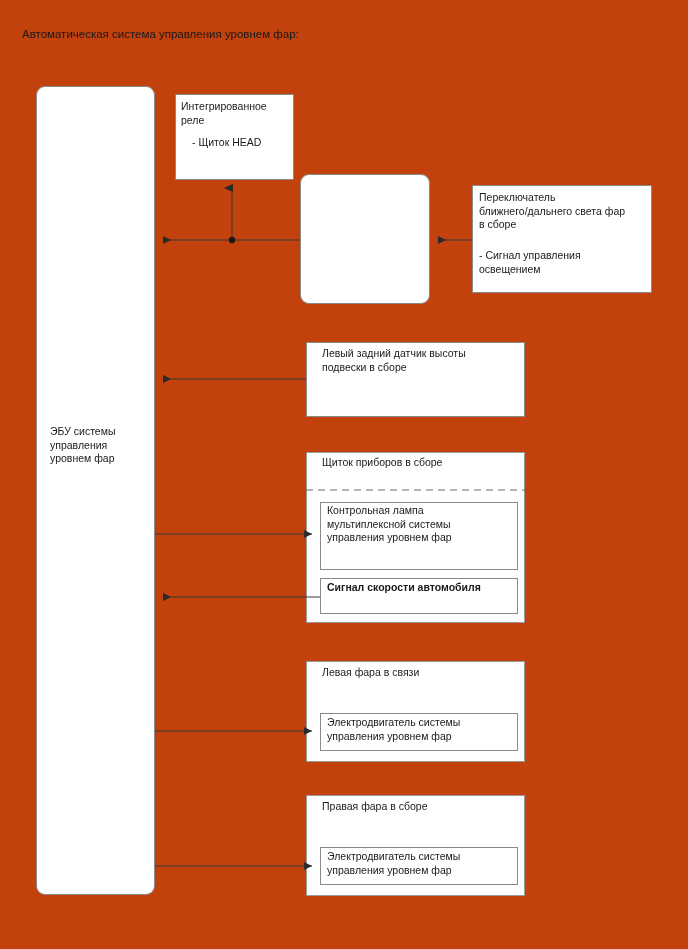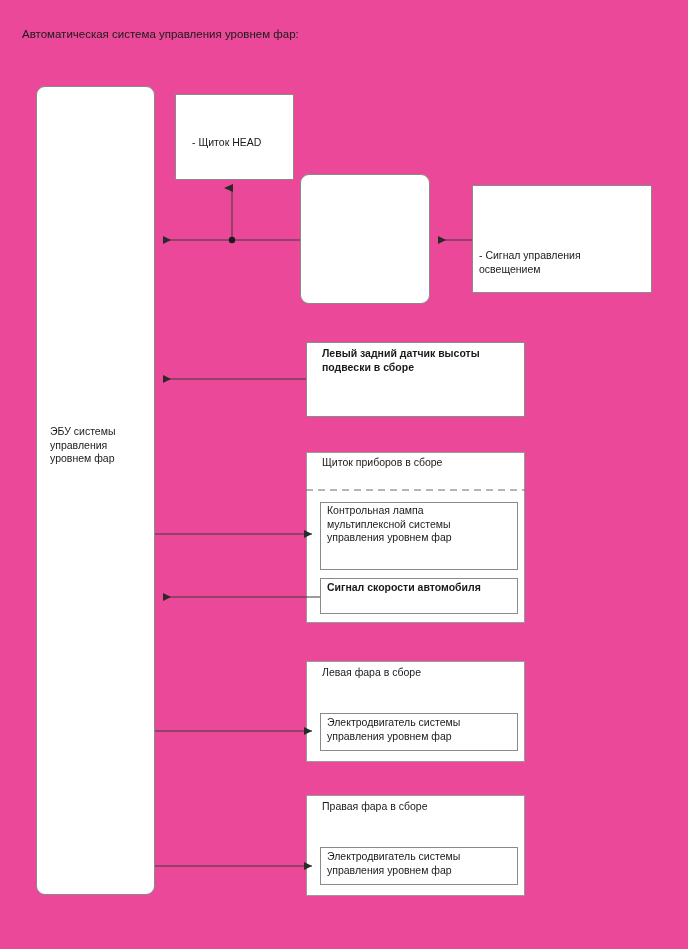--- a/index.html
+++ b/index.html
@@ -10,21 +10,21 @@
   }
   body {
     font-family: "Liberation Sans", "DejaVu Sans", sans-serif;
     color: #1a1a1a;
   }
   #page {
     position: relative;
     width: 688px;
     height: 949px;
     overflow: hidden;
-    background: #ec4899;
+    background: #c2410c;
   }
   #title {
     position: absolute;
     left: 22px;
     top: 27px;
     font-size: 11.5px;
     line-height: 14px;
     color: #1a1a1a;
     white-space: nowrap;
   }
@@ -75,45 +75,50 @@
 <div id="page">
 
   <div id="title">Автоматическая система управления уровнем фар:</div>
 
   <div class="box rounded" style="left:36px; top:86px; width:119px; height:809px;"></div>
   <div class="box-text" style="left:50px; top:425px; width:100px;">ЭБУ системы
 управления
 уровнем фар</div>
 
   <div class="box" style="left:175px; top:94px; width:119px; height:86px;"></div>
+  <div class="box-text" style="left:181px; top:100px; width:110px;">Интегрированное
+реле</div>
   <div class="sub-text" style="left:192px; top:136px; width:100px;">- Щиток HEAD</div>
 
   <div class="box rounded" style="left:300px; top:174px; width:130px; height:130px;"></div>
 
   <div class="box" style="left:472px; top:185px; width:180px; height:108px;"></div>
+  <div class="box-text" style="left:479px; top:191px; width:175px;">Переключатель
+ближнего/дальнего света фар
+в сборе</div>
   <div class="sub-text" style="left:479px; top:249px; width:170px;">- Сигнал управления
 освещением</div>
 
   <div class="box" style="left:306px; top:342px; width:219px; height:75px;"></div>
-  <div class="box-text" style="left:322px; top:347px; width:200px;font-weight:bold;">Левый задний датчик высоты
+  <div class="box-text" style="left:322px; top:347px; width:200px;">Левый задний датчик высоты
 подвески в сборе</div>
 
   <div class="box group" style="left:306px; top:452px; width:219px; height:171px;"></div>
   <div class="box-text" style="left:322px; top:456px; width:200px;">Щиток приборов в сборе</div>
 
   <div class="box inner" style="left:320px; top:502px; width:198px; height:68px;"></div>
   <div class="box-text" style="left:327px; top:504px; width:190px;">Контрольная лампа
 мультиплексной системы
 управления уровнем фар</div>
 
   <div class="box inner" style="left:320px; top:578px; width:198px; height:36px;"></div>
   <div class="box-text" style="left:327px; top:581px; width:190px;font-weight:bold;">Сигнал скорости автомобиля</div>
 
   <div class="box group" style="left:306px; top:661px; width:219px; height:101px;"></div>
-  <div class="box-text" style="left:322px; top:666px; width:200px;">Левая фара в сборе</div>
+  <div class="box-text" style="left:322px; top:666px; width:200px;">Левая фара в связи</div>
   <div class="box inner" style="left:320px; top:713px; width:198px; height:38px;"></div>
   <div class="box-text" style="left:327px; top:716px; width:190px;">Электродвигатель системы
 управления уровнем фар</div>
 
   <div class="box group" style="left:306px; top:795px; width:219px; height:101px;"></div>
   <div class="box-text" style="left:322px; top:800px; width:200px;">Правая фара в сборе</div>
   <div class="box inner" style="left:320px; top:847px; width:198px; height:38px;"></div>
   <div class="box-text" style="left:327px; top:850px; width:190px;">Электродвигатель системы
 управления уровнем фар</div>
 

